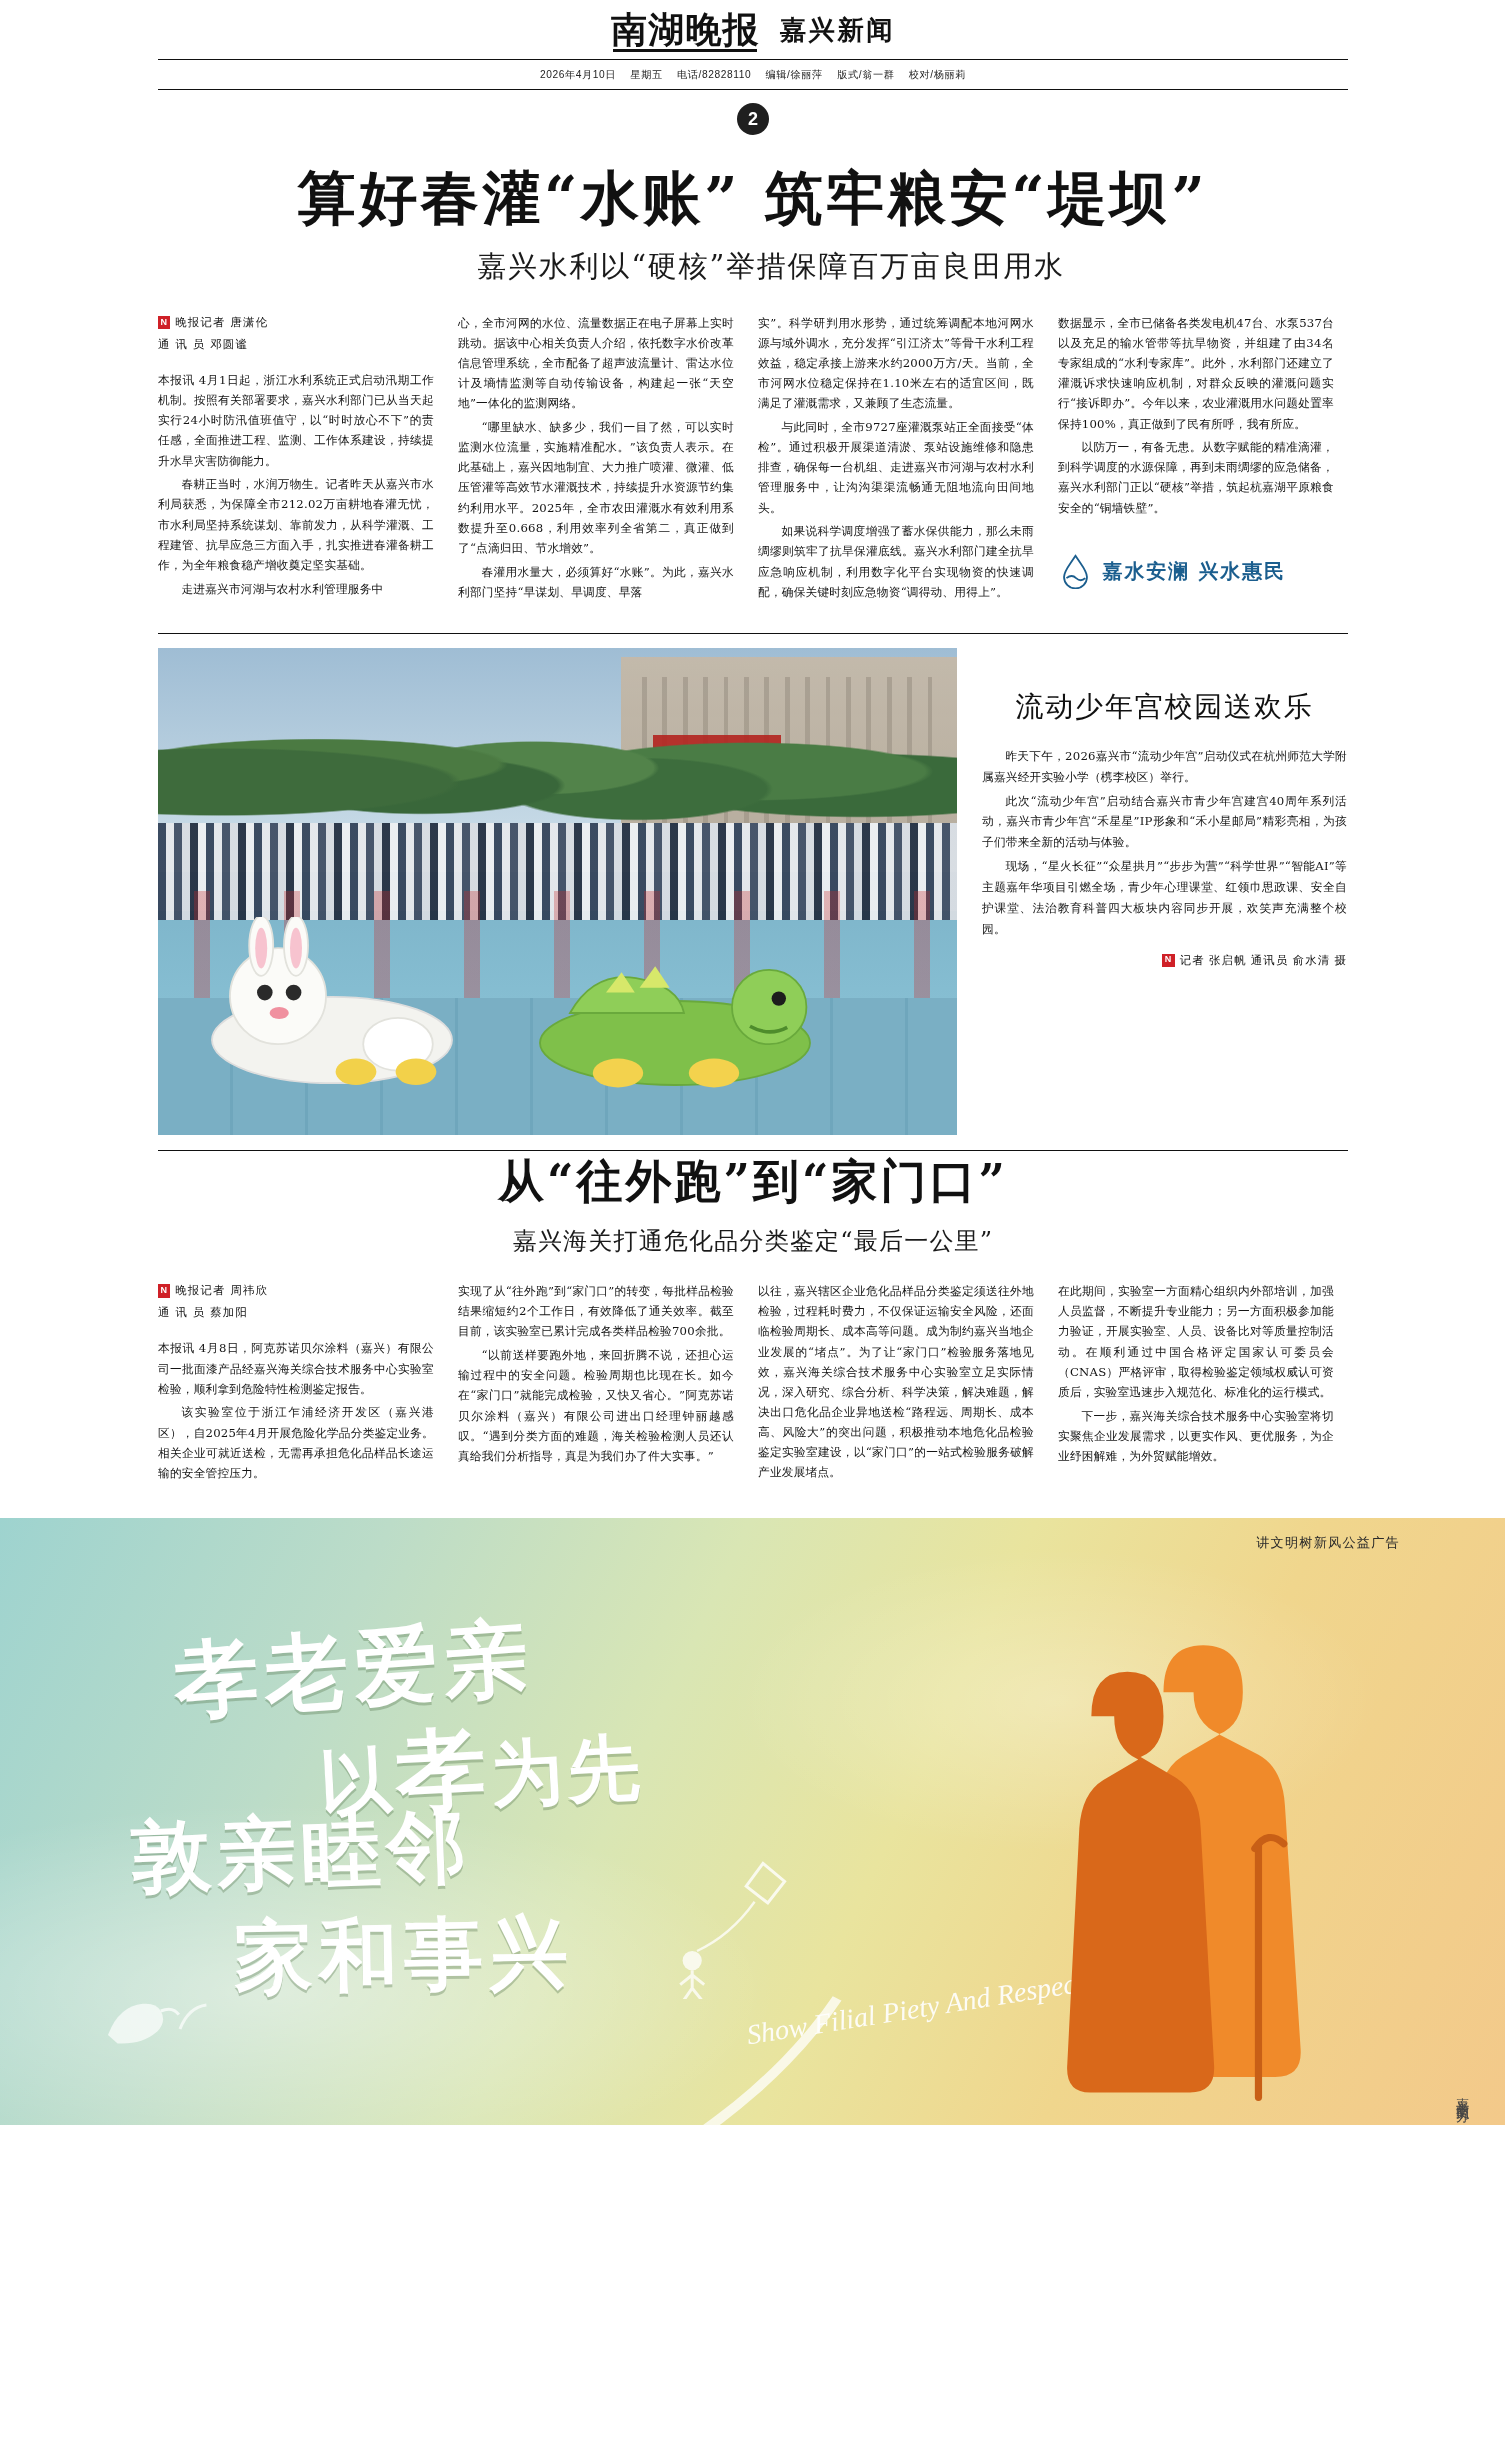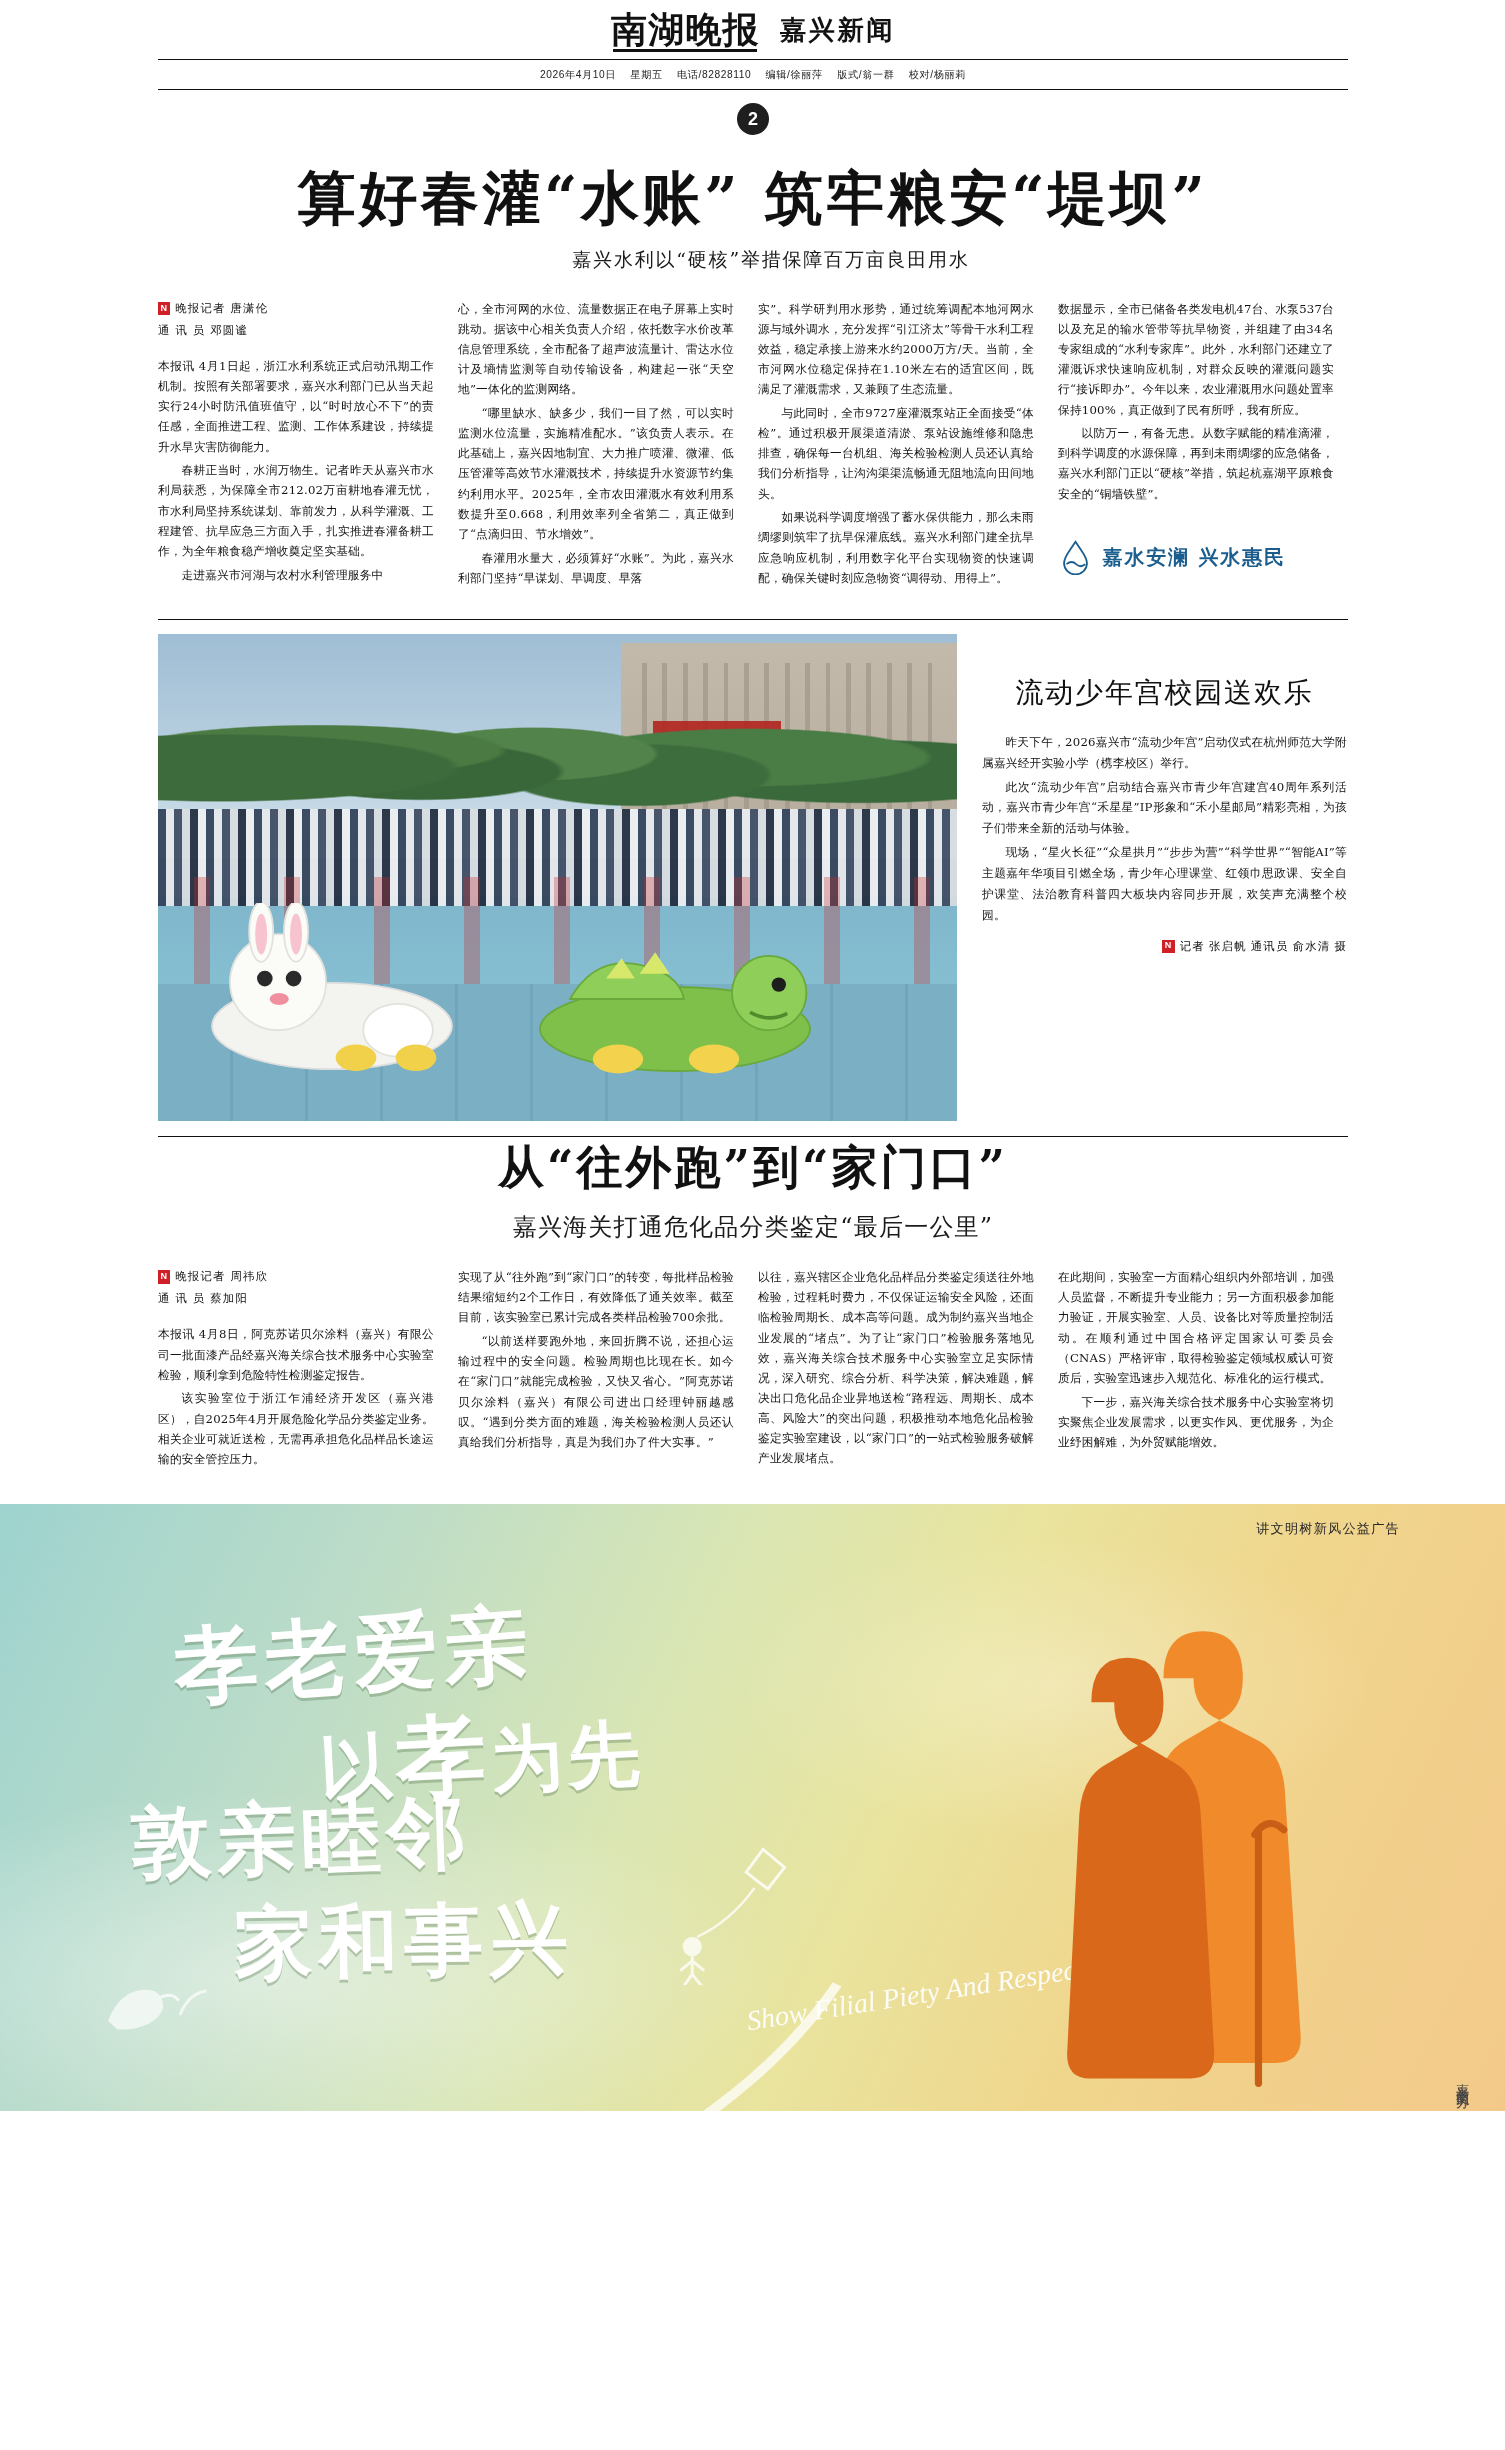--- a/index.html
+++ b/index.html
@@ -92,21 +92,21 @@
   .lead-title {
     font-family: "DejaVu Serif", serif;
     font-weight: bold;
     font-size: 58px;
     letter-spacing: 3.6px;
     color: #111;
     line-height: 1.12;
   }
   .lead-sub {
     font-family: "DejaVu Serif", serif;
-    font-size: 19px;
+    font-size: 29px;
     letter-spacing: 1.8px;
     color: #1a1a1a;
     margin-top: 15.6px;
     padding-left: 36px;
   }
 
   
   .cols {
     display: flex;
     width: 1190px;
@@ -389,21 +389,21 @@
     </div>
 
     <div class="col">
       <p>心，全市河网的水位、流量数据正在电子屏幕上实时跳动。据该中心相关负责人介绍，依托数字水价改革信息管理系统，全市配备了超声波流量计、雷达水位计及墒情监测等自动传输设备，构建起一张“天空地”一体化的监测网络。</p>
       <p class="indent">“哪里缺水、缺多少，我们一目了然，可以实时监测水位流量，实施精准配水。”该负责人表示。在此基础上，嘉兴因地制宜、大力推广喷灌、微灌、低压管灌等高效节水灌溉技术，持续提升水资源节约集约利用水平。2025年，全市农田灌溉水有效利用系数提升至0.668，利用效率列全省第二，真正做到了“点滴归田、节水增效”。</p>
       <p class="indent">春灌用水量大，必须算好“水账”。为此，嘉兴水利部门坚持“早谋划、早调度、早落</p>
     </div>
 
     <div class="col">
       <p>实”。科学研判用水形势，通过统筹调配本地河网水源与域外调水，充分发挥“引江济太”等骨干水利工程效益，稳定承接上游来水约2000万方/天。当前，全市河网水位稳定保持在1.10米左右的适宜区间，既满足了灌溉需求，又兼顾了生态流量。</p>
-      <p class="indent">与此同时，全市9727座灌溉泵站正全面接受“体检”。通过积极开展渠道清淤、泵站设施维修和隐患排查，确保每一台机组、海关检验检测人员还认真给我们分析指导，让沟沟渠渠流畅通无阻地流向田间地头。</p>
+      <p class="indent">与此同时，全市9727座灌溉泵站正全面接受“体检”。通过积极开展渠道清淤、泵站设施维修和隐患排查，确保每一台机组、走进嘉兴市河湖与农村水利管理服务中，让沟沟渠渠流畅通无阻地流向田间地头。</p>
       <p class="indent">如果说科学调度增强了蓄水保供能力，那么未雨绸缪则筑牢了抗旱保灌底线。嘉兴水利部门建全抗旱应急响应机制，利用数字化平台实现物资的快速调配，确保关键时刻应急物资“调得动、用得上”。</p>
     </div>
 
     <div class="col">
       <p>数据显示，全市已储备各类发电机47台、水泵537台以及充足的输水管带等抗旱物资，并组建了由34名专家组成的“水利专家库”。此外，水利部门还建立了灌溉诉求快速响应机制，对群众反映的灌溉问题实行“接诉即办”。今年以来，农业灌溉用水问题处置率保持100%，真正做到了民有所呼，我有所应。</p>
       <p class="indent">以防万一，有备无患。从数字赋能的精准滴灌，到科学调度的水源保障，再到未雨绸缪的应急储备，嘉兴水利部门正以“硬核”举措，筑起杭嘉湖平原粮食安全的“铜墙铁壁”。</p>
       <div class="water-logo">
         <div class="drop">
           <svg viewBox="0 0 58 58" width="35" height="35" aria-hidden="true">
             <path d="M29 3 C18 20 10 28 10 38 a19 19 0 0 0 38 0 C48 28 40 20 29 3 Z" fill="none" stroke="#1b5e8e" stroke-width="3"></path>

